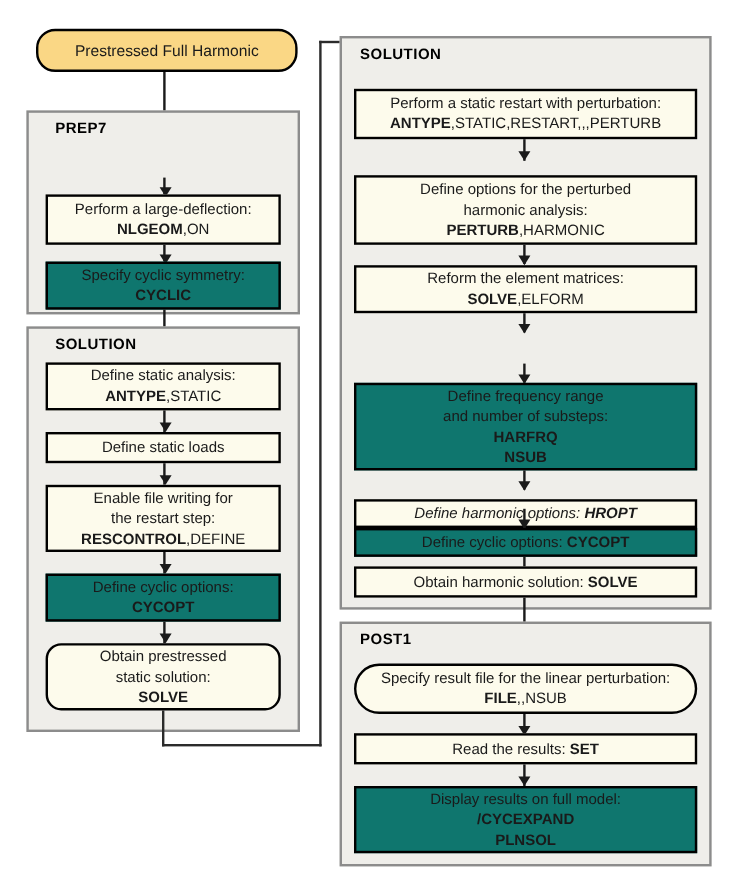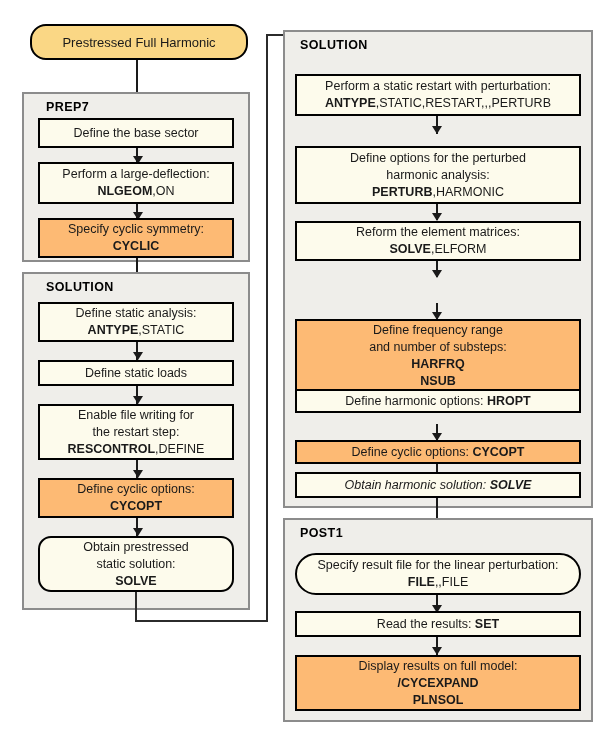--- a/index.html
+++ b/index.html
@@ -36,21 +36,21 @@
     border:2px solid #000;
     background:#fdfbec;
     display:flex;
     align-items:center;
     justify-content:center;
     text-align:center;
     font-size:12.5px;
     line-height:17px;
     color:#1a1a1a;
   }
-  .node.green{background:#fdba74;}
+  .node.green{background:#0f766e;}
   .node .txt{padding:0 4px;width:100%;}
   .node b{font-weight:bold;}
 
   
   .terminator{
     position:absolute;
     box-sizing:border-box;
     border:2px solid #000;
     background:#fad785;
     border-radius:16px;
@@ -82,23 +82,20 @@
     <span>Prestressed Full Harmonic</span>
   </div>
 
   <div class="vline" style="left:136px;top:60px;height:52px;"></div>
   <div class="arrowhead" style="left:133px;top:110px;"></div>
 
   <div class="group" style="left:22px;top:92px;width:228px;height:170px;">
   </div>
   <div class="group-label" style="left:46px;top:100px;">PREP7</div>
 
-  <div class="node" style="left:38px;top:118px;width:196px;height:30px;">
-    <span class="txt"><span>Define the base sector</span></span>
-  </div>
 
   <div class="vline" style="left:136px;top:148px;height:14px;"></div>
   <div class="arrowhead" style="left:133px;top:156px;"></div>
 
   <div class="node" style="left:38px;top:162px;width:196px;height:42px;">
     <span class="txt">
       <span>Perform a large-deflection:</span><br>
       <b>NLGEOM</b><span>,ON</span>
     </span>
   </div>
@@ -217,49 +214,49 @@
       <span>Define frequency range</span><br>
       <span>and number of substeps:</span><br>
       <b>HARFRQ</b><br>
       <b>NSUB</b>
     </span>
   </div>
 
   <div class="vline" style="left:436px;top:392px;height:16px;"></div>
   <div class="arrowhead" style="left:432px;top:401px;"></div>
 
-  <div class="node" style="left:295px;top:389px;width:286px;height:24px;">
+  <div class="node" style="left:295px;top:416px;width:286px;height:24px;font-style:italic;">
     <span class="txt"><span>Define harmonic options: </span><b>HROPT</b></span>
   </div>
 
   <div class="vline" style="left:436px;top:424px;height:16px;"></div>
   <div class="arrowhead" style="left:432px;top:433px;"></div>
 
   <div class="node green" style="left:295px;top:440px;width:286px;height:24px;">
     <span class="txt"><span>Define cyclic options: </span><b>CYCOPT</b></span>
   </div>
 
   <div class="vline" style="left:436px;top:464px;height:16px;"></div>
   <div class="arrowhead" style="left:432px;top:473px;"></div>
 
-  <div class="node" style="left:295px;top:472px;width:286px;height:26px;font-style:italic;">
+  <div class="node" style="left:295px;top:472px;width:286px;height:26px;">
     <span class="txt"><span>Obtain harmonic solution: </span><b>SOLVE</b></span>
   </div>
 
   <div class="vline" style="left:436px;top:498px;height:56px;"></div>
   <div class="arrowhead" style="left:432px;top:548px;"></div>
 
   <div class="group" style="left:283px;top:518px;width:310px;height:204px;">
   </div>
   <div class="group-label" style="left:300px;top:526px;">POST1</div>
 
   <div class="node" style="left:295px;top:553px;width:286px;height:42px;border-radius:21px;">
     <span class="txt">
       <span>Specify result file for the linear perturbation:</span><br>
-      <b>FILE</b><span>,,FILE</span>
+      <b>FILE</b><span>,,NSUB</span>
     </span>
   </div>
 
   <div class="vline" style="left:436px;top:595px;height:18px;"></div>
   <div class="arrowhead" style="left:432px;top:605px;"></div>
 
   <div class="node" style="left:295px;top:611px;width:286px;height:26px;">
     <span class="txt"><span>Read the results: </span><b>SET</b></span>
   </div>
 

